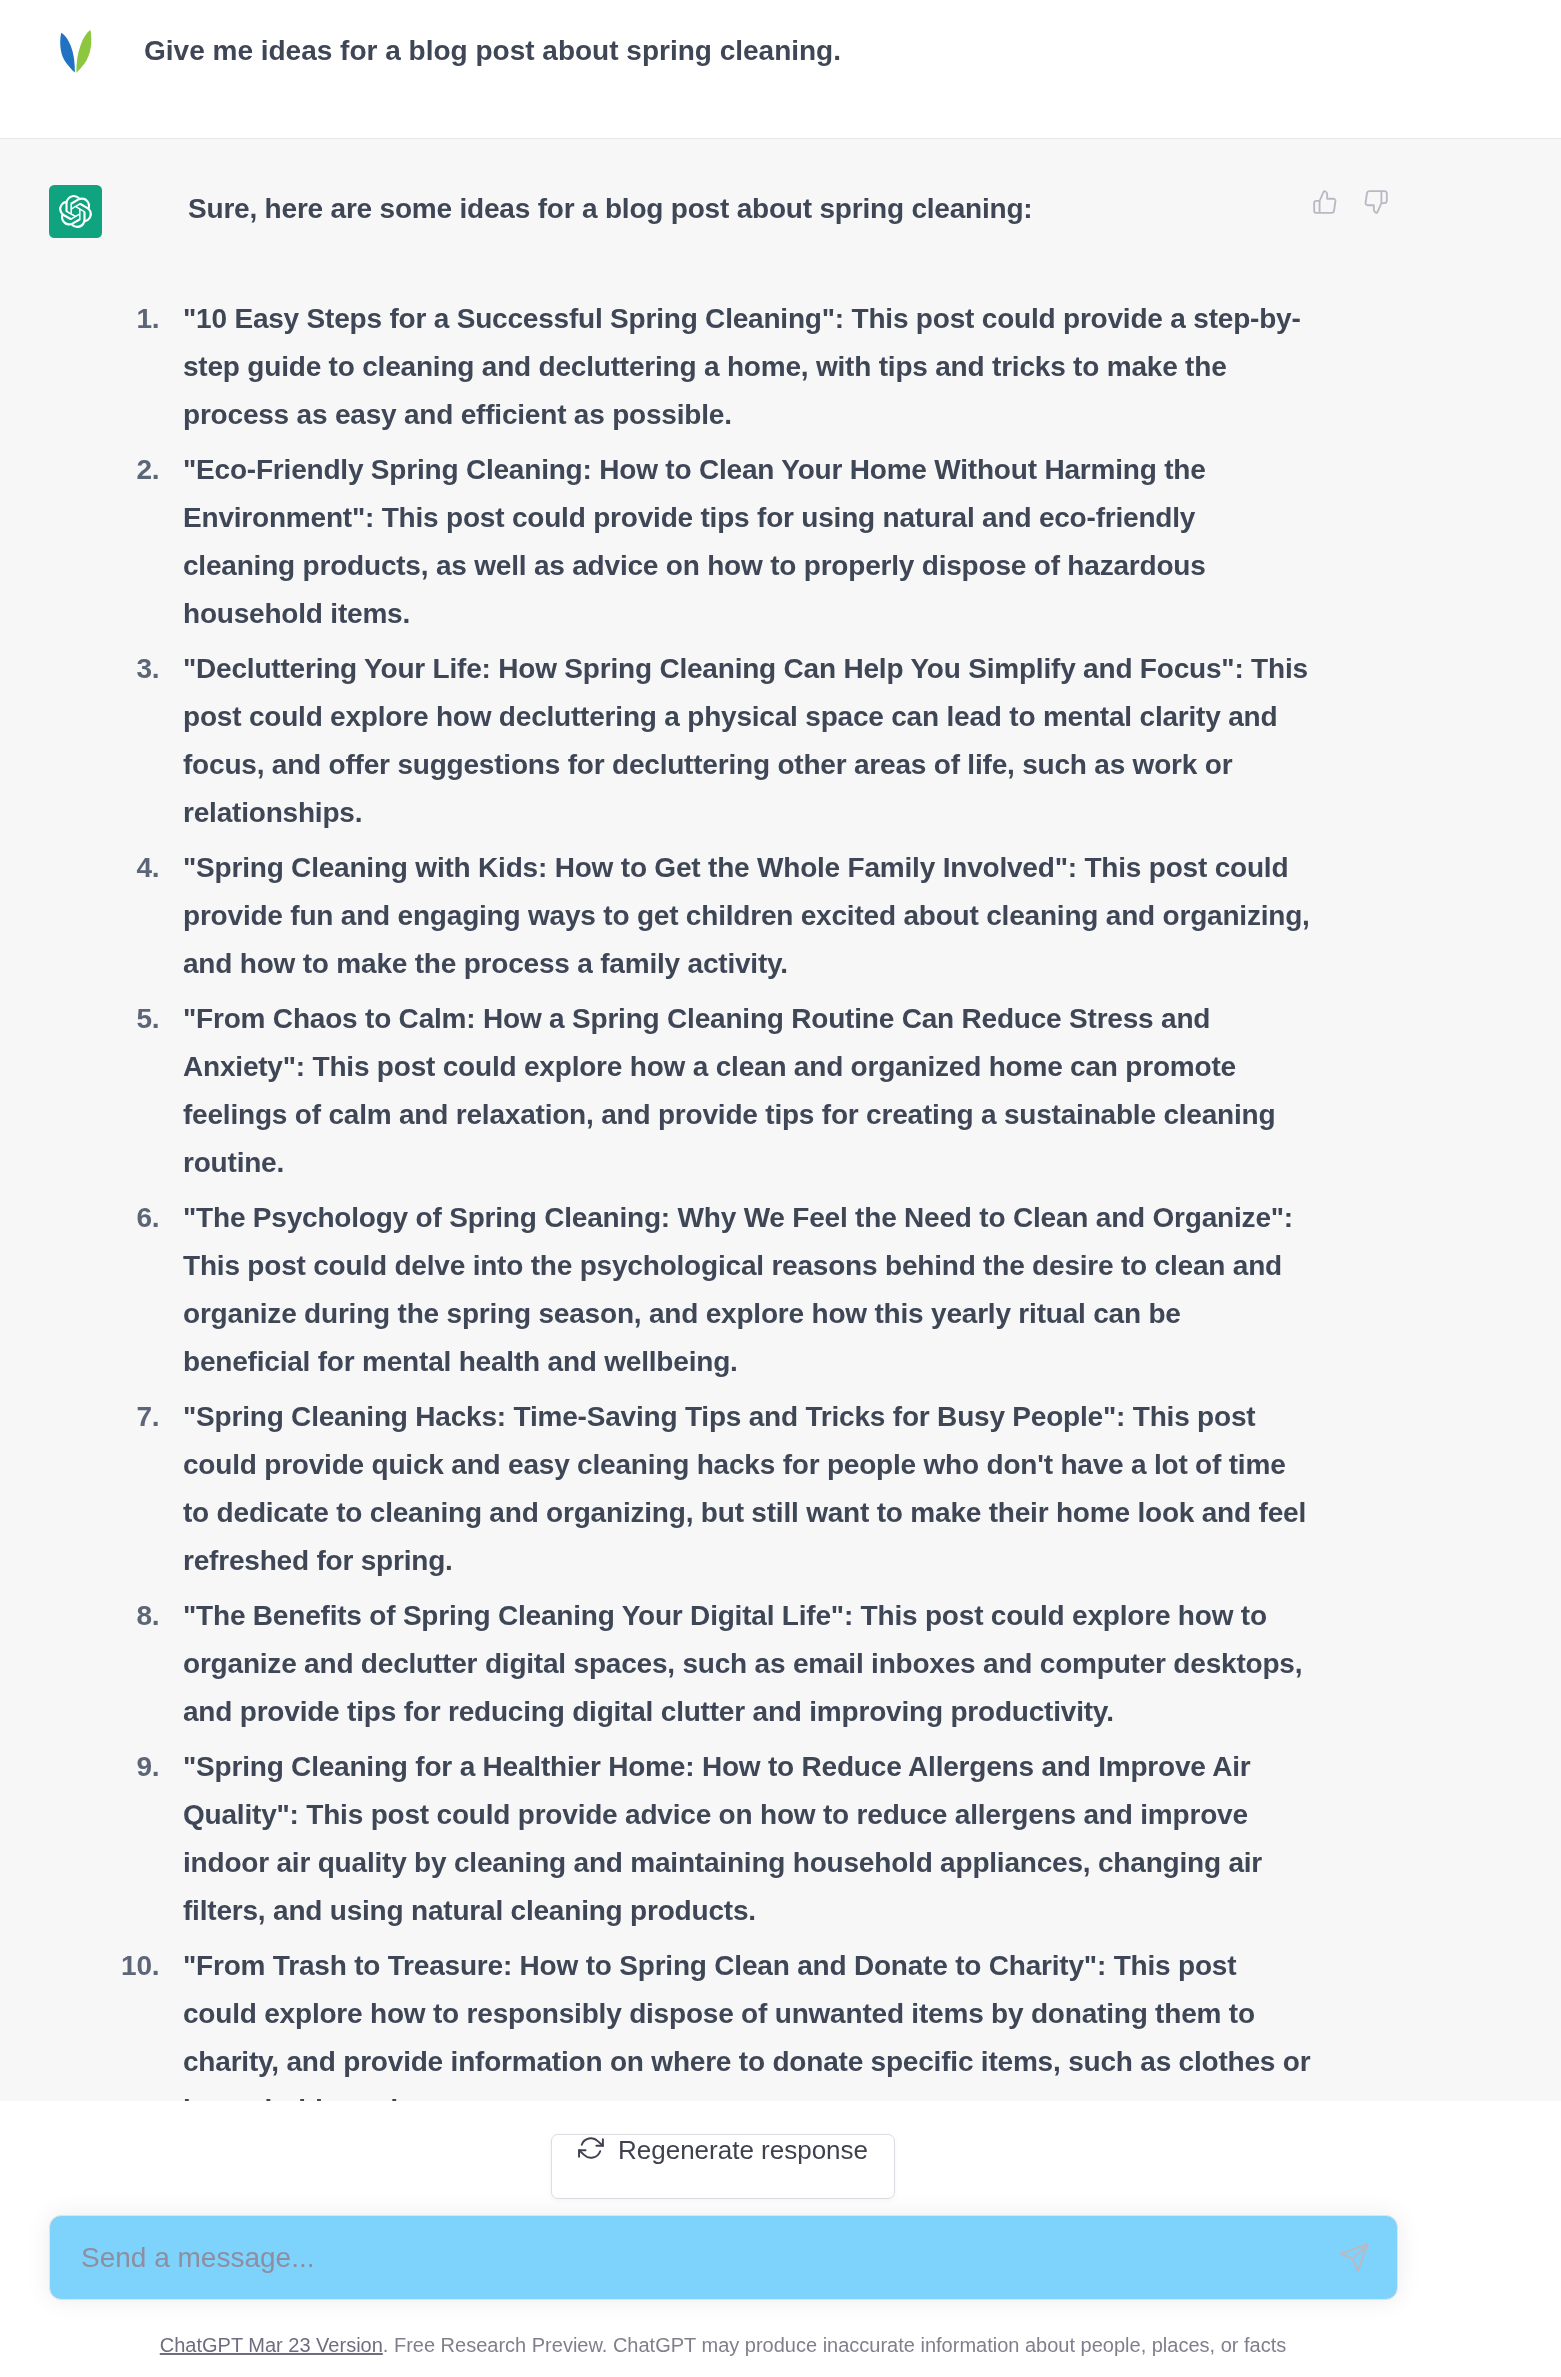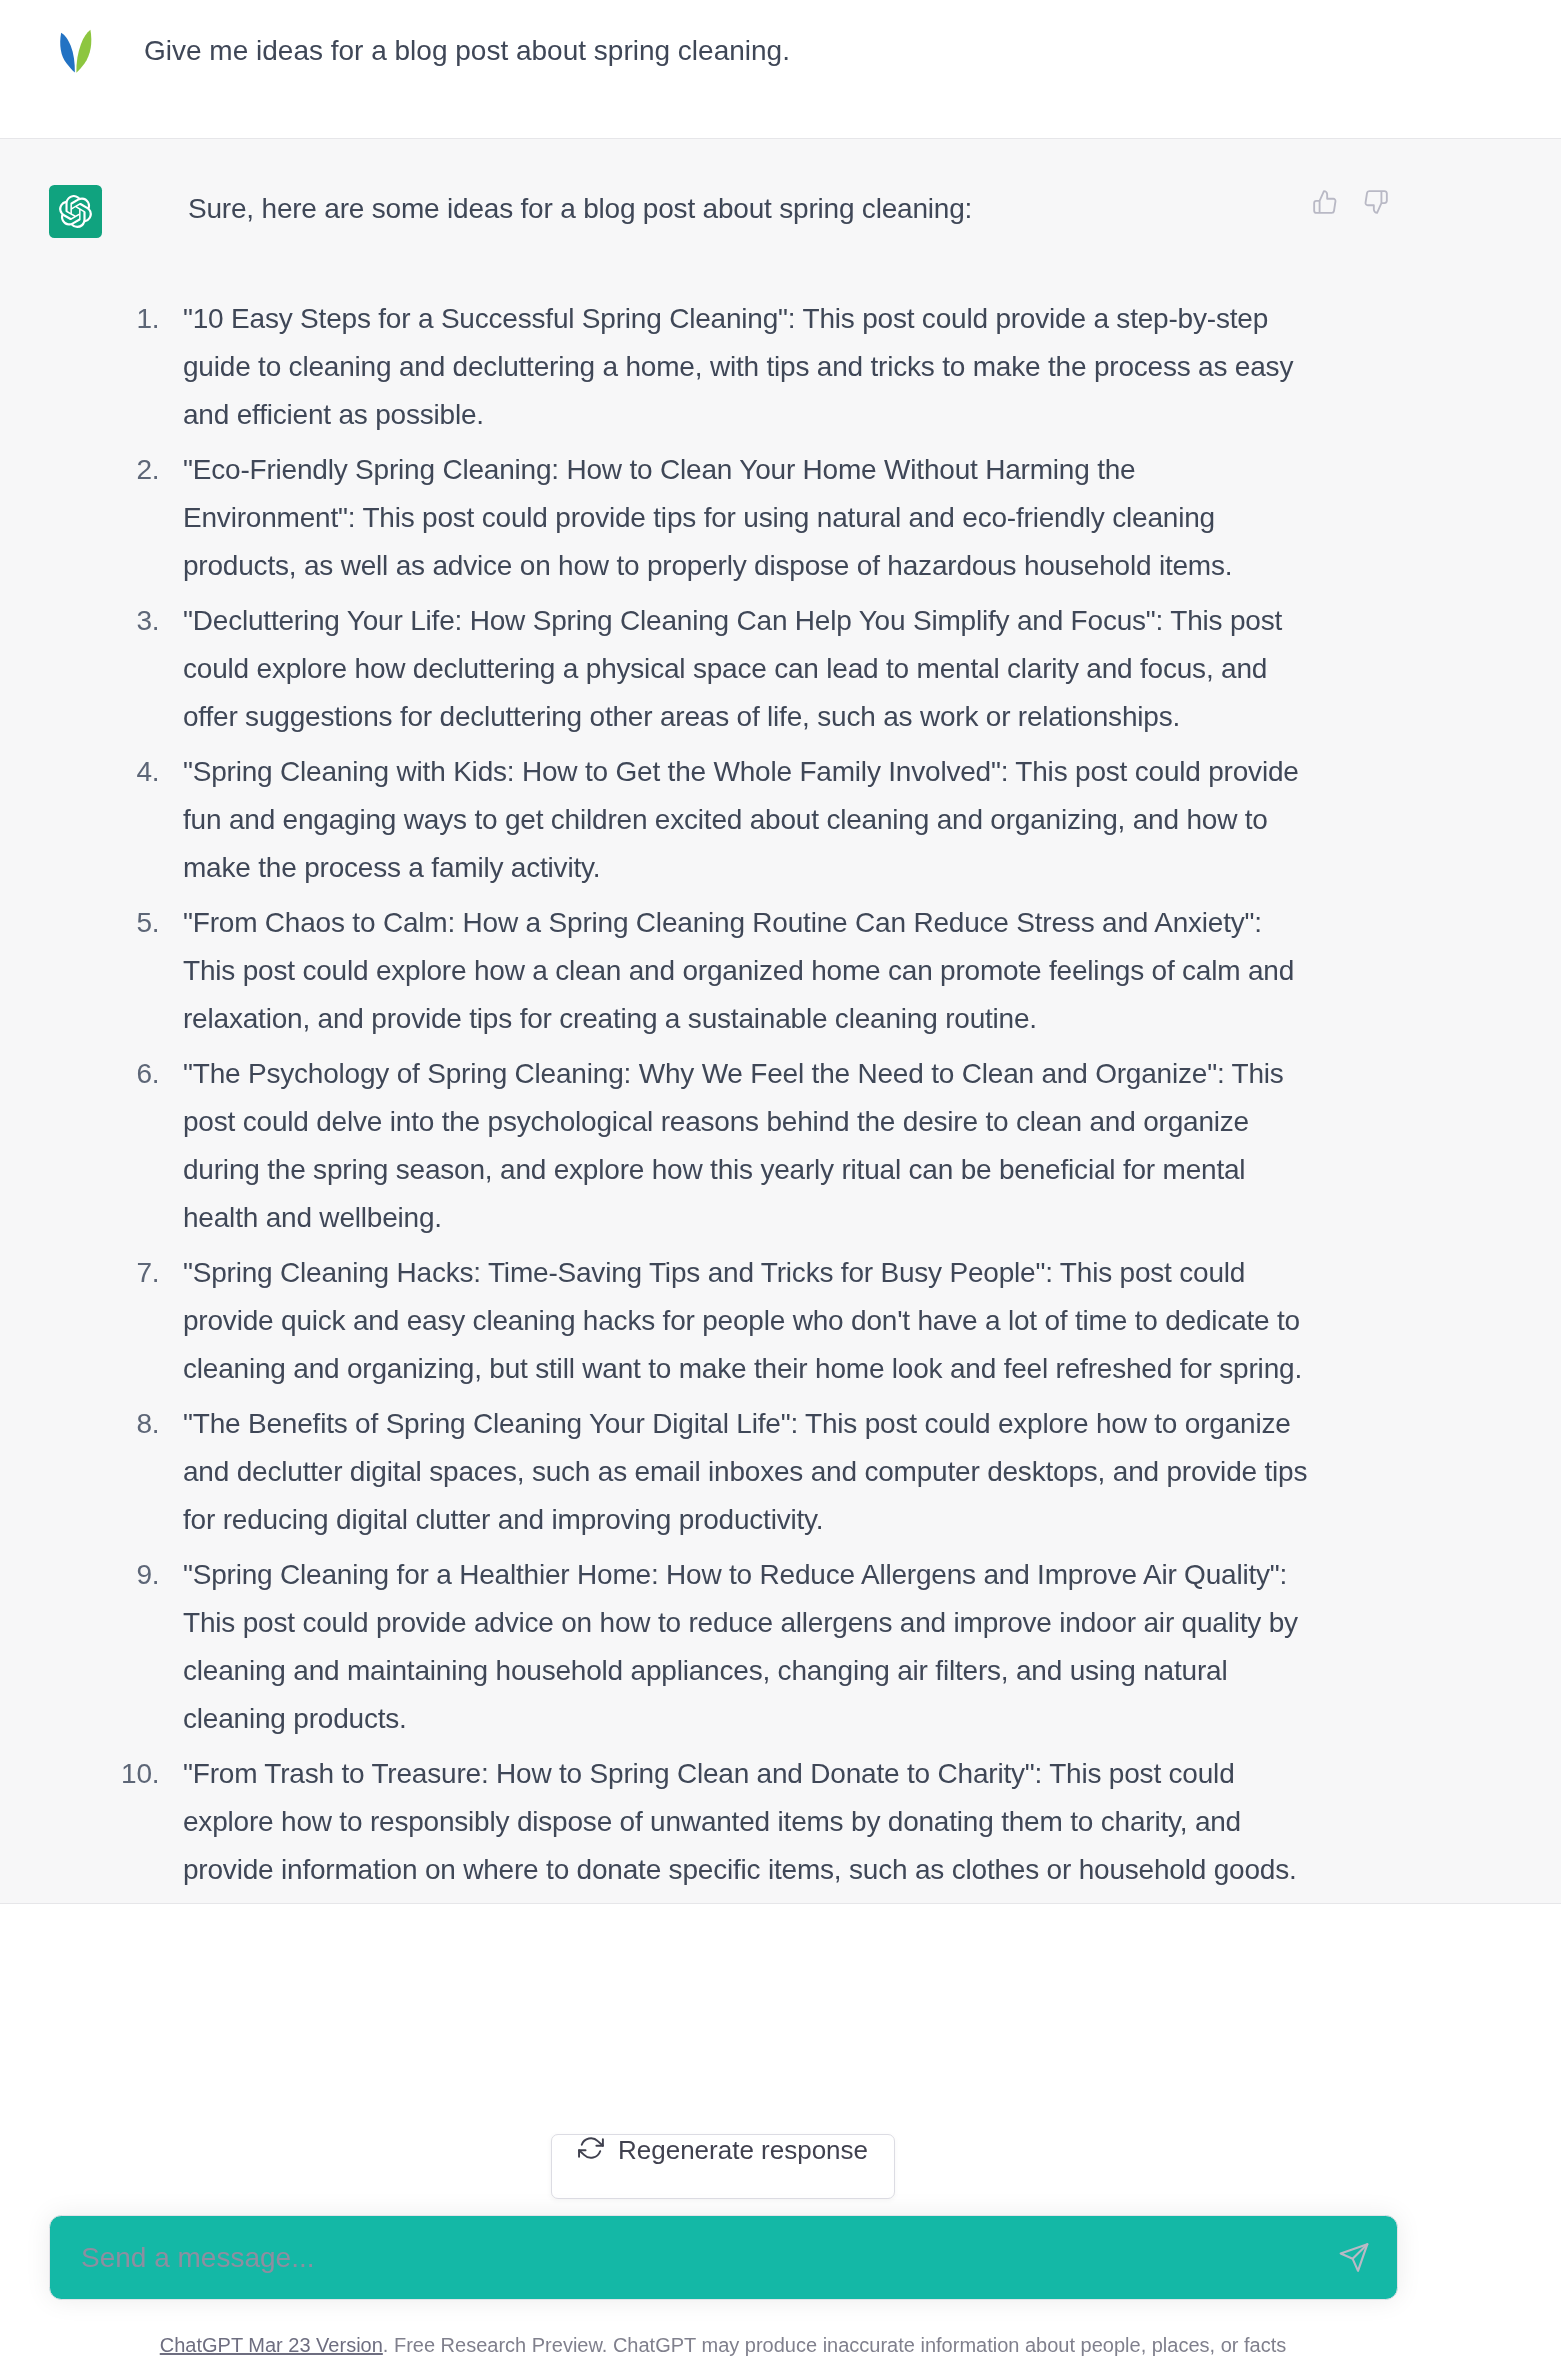--- a/index.html
+++ b/index.html
@@ -14,21 +14,21 @@
   .row-inner { display:flex; align-items:flex-start; padding-left:49px; }
   .row.user { padding-top:26px; height:138px; background:#ffffff; }
   .row.assistant {
     background:#f7f7f8;
     border-top:1.8px solid #e6e6e9;
     border-bottom:1.8px solid #e6e6e9;
     padding-top:46px; padding-bottom:1.8px;
   }
   .avatar { width:53px; height:53px; flex:0 0 53px; position:relative; }
   .avatar.bot { background:#10a37f; border-radius:5.3px; display:flex; align-items:center; justify-content:center; }
-  .msg-col { margin-left:42px; width:1169px; }
+  .msg-col { margin-left:42px; width:1169px;font-weight:bold; }
   .msg-text { font-size:28px; line-height:49px; margin:0; }
   .assistant .msg-text { font-size:28px; line-height:48px; letter-spacing:-0.2px;margin-left:44px; }
   ol.ideas {
     margin:62px 0 0 0; padding-left:23px;
     font-size:28px; line-height:48px; letter-spacing:-0.2px;
   }
   ol.ideas li { padding-left:16px; margin-bottom:7px; }
   ol.ideas li::marker { color:#5d6677; }
   
   .feedback { position:absolute; top:49px; right:172px; display:flex; gap:23px; }
@@ -38,21 +38,21 @@
   .regen-btn {
     position:absolute; top:33px; left:723px; transform:translateX(-50%);
     display:flex; align-items:flex-start; gap:14px;
     height:65px; padding:0 26px;
     background:#ffffff; border:1.8px solid #dcdce3; border-radius:7px;
     font-size:26px; color:#40414f; font-family:"Liberation Sans", sans-serif;
     box-shadow:0 1.8px 5.3px rgba(0,0,0,0.04); cursor:pointer; white-space:nowrap;
   }
   .composer {
     position:absolute; top:114px; left:49px; width:1349px; height:85px;
-    background:#14b8a6; border:0.9px solid #e3e3e8; border-radius:12.3px;
+    background:#7dd3fc; border:0.9px solid #e3e3e8; border-radius:12.3px;
     box-shadow:0 0 26px rgba(0,0,0,0.08);
   }
   .composer-input {
     position:absolute; left:29px; top:0; height:100%; width:1231px;
     border:none; outline:none; background:transparent;
     font-size:28px; color:#3f4757; font-family:"Liberation Sans", sans-serif;
   }
   .composer-input::placeholder { color:#8e8ea0; opacity:1; }
   .send-btn {
     position:absolute; right:26px; top:50%; transform:translateY(-50%);

